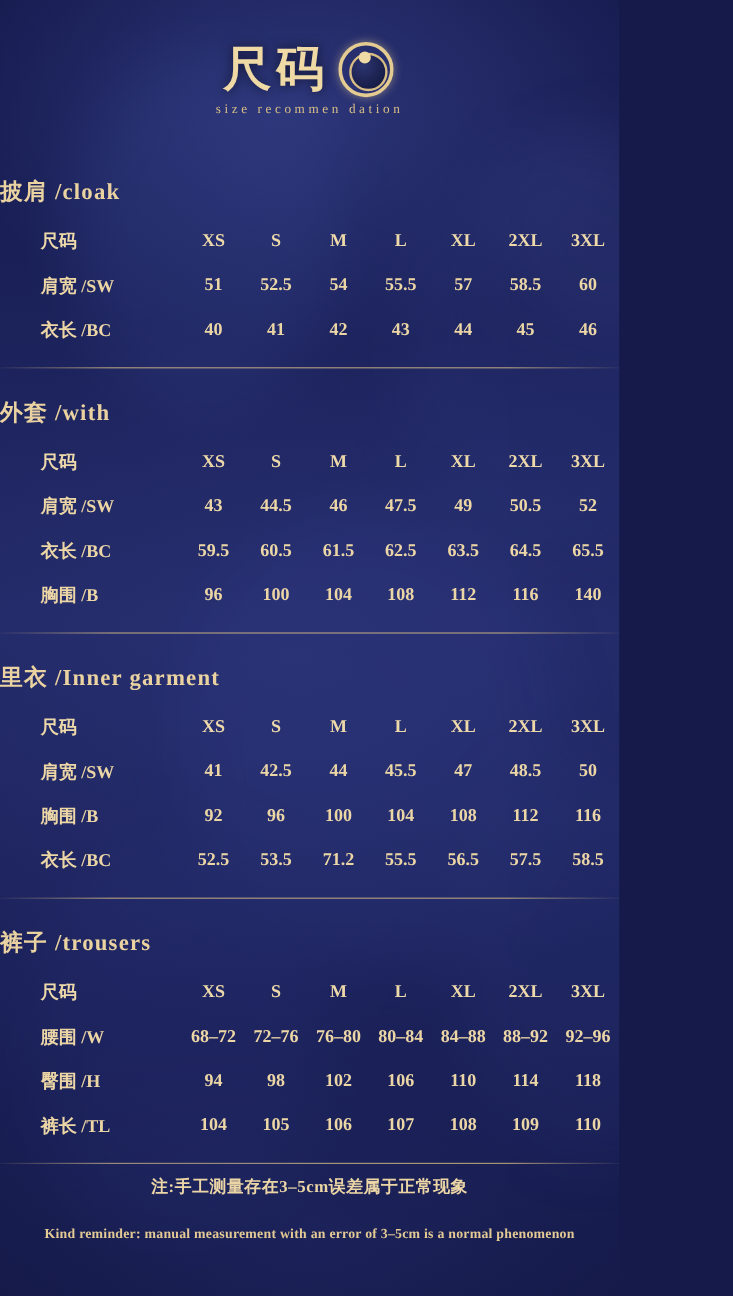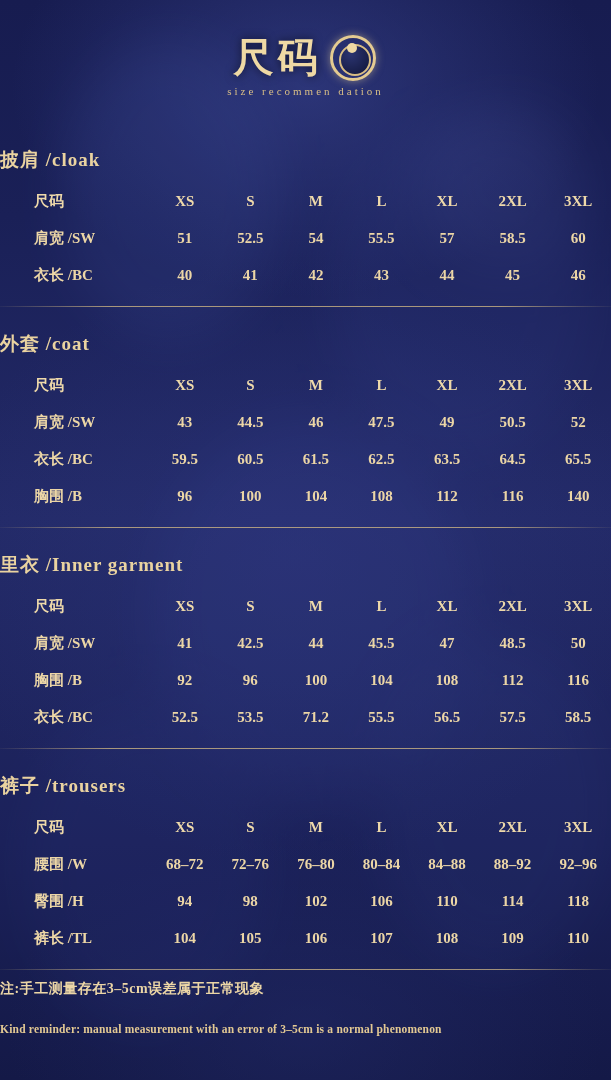--- a/index.html
+++ b/index.html
@@ -10,21 +10,21 @@
     width: 611px;
     height: 1080px;
     background: #151a4a;
     font-family: "Liberation Serif", "DejaVu Serif", serif;
     color: #e8c98a;
     overflow: hidden;
     position: relative;
   }
   .page {
     position: relative;
-    width: 611px;
+    width: 516px;
     height: 1080px;
     background:
       radial-gradient(ellipse 420px 300px at 50% 8%, rgba(60,72,150,0.55), rgba(21,26,74,0) 70%),
       radial-gradient(ellipse 500px 420px at 48% 52%, rgba(45,55,125,0.45), rgba(21,26,74,0) 72%),
       radial-gradient(ellipse 400px 260px at 50% 95%, rgba(34,42,104,0.5), rgba(21,26,74,0) 75%),
       linear-gradient(180deg, #171c50 0%, #1a2057 20%, #232a68 48%, #1b2159 78%, #141947 100%);
     overflow: hidden;
   }
   
   .bg-art {
@@ -146,21 +146,21 @@
   }
   table.size-table thead th {
     font-size: 15px;
     color: #eed9aa;
   }
 
   
   .footer {
     position: relative;
     z-index: 3;
-    text-align: left;
+    text-align: center;
     padding-top: 10px;
   }
   .footer .cn {
     font-size: 14px;
     color: #ecd6a6;
     font-weight: bold;
     letter-spacing: 0.5px;
   }
   .footer .en {
     margin-top: 25px;
@@ -231,21 +231,21 @@
               <td>43</td>
               <td>44</td>
               <td>45</td>
               <td>46</td>
             </tr>
           </tbody>
         </table>
       </div>
       <div class="divider"></div>
       <div class="section">
-        <div class="section-title">外套 /coat</div>
+        <div class="section-title">外套 /with</div>
         <table class="size-table">
           <thead>
             <tr>
               <th class="rowhead">尺码</th>
               <th>XS</th>
               <th>S</th>
               <th>M</th>
               <th>L</th>
               <th>XL</th>
               <th>2XL</th>

